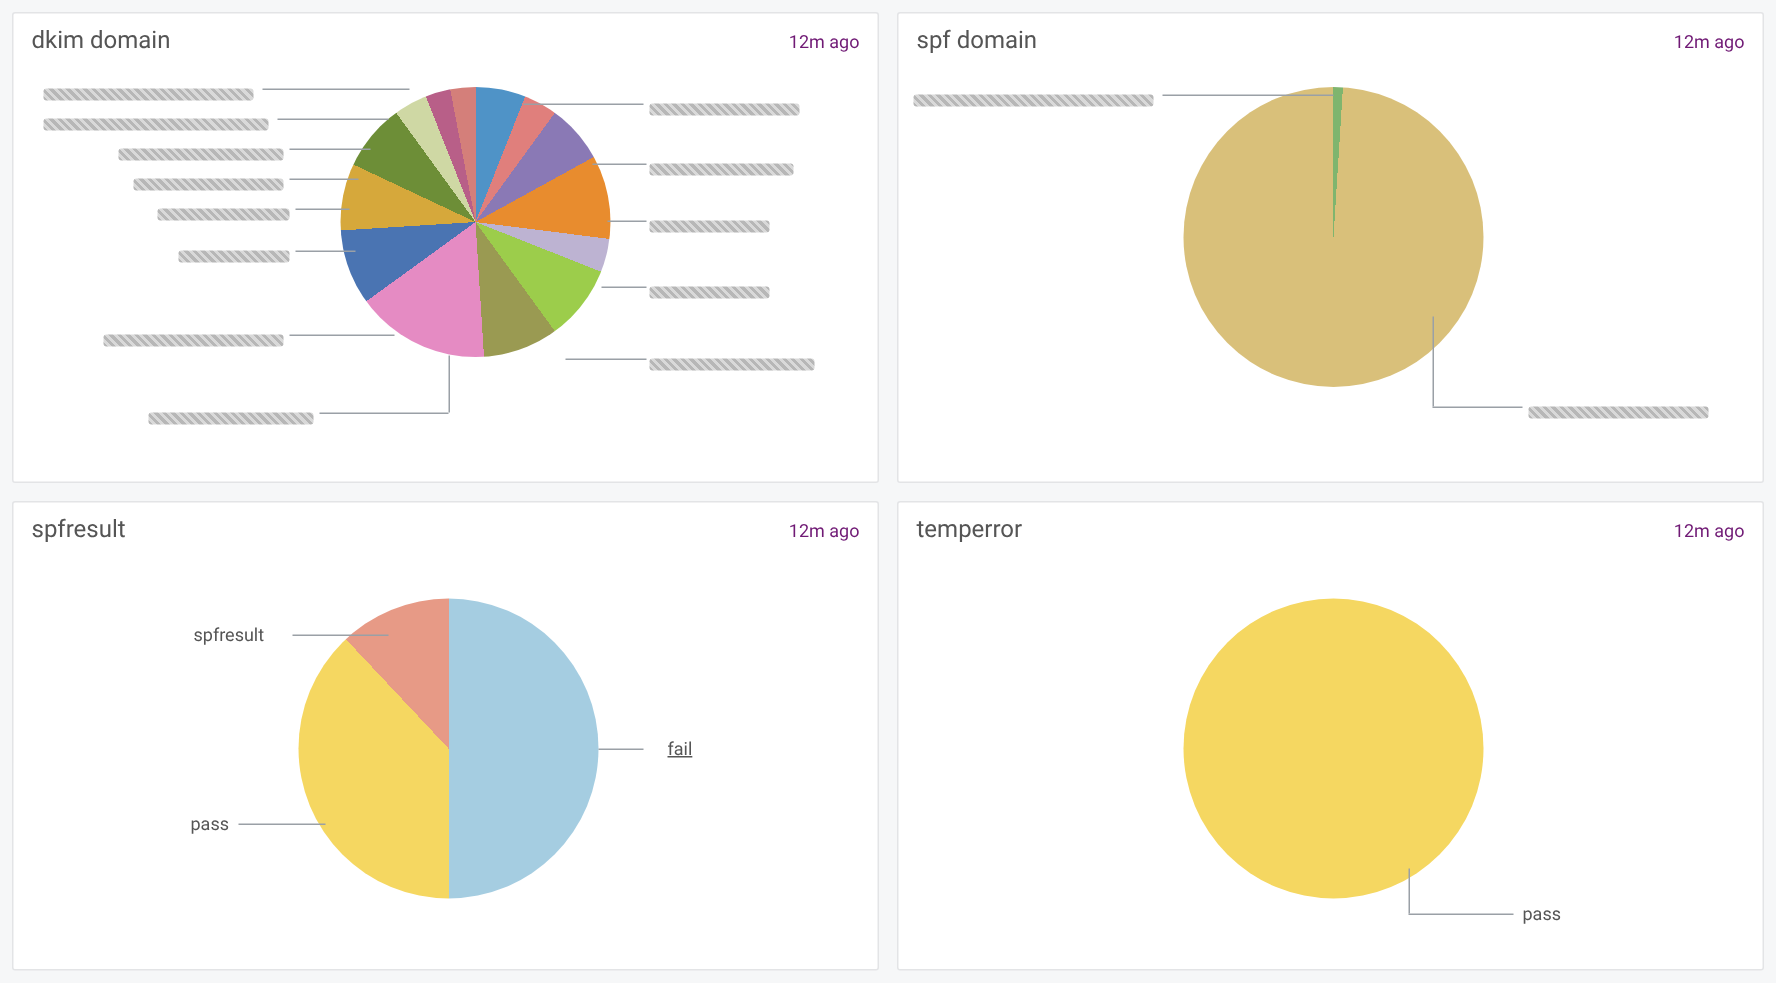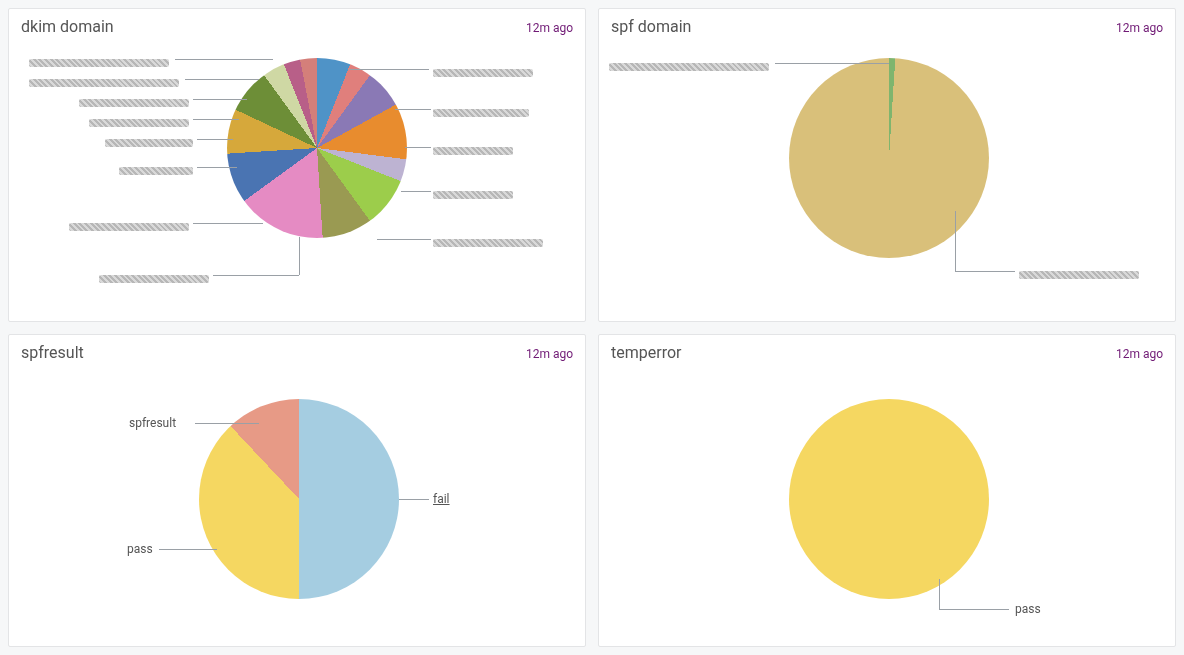--- a/index.html
+++ b/index.html
@@ -102,21 +102,21 @@
   </div>
 
   <div class="panel">
     <div class="panel-title">spfresult</div>
     <div class="panel-ts">12m ago</div>
     <div class="chart-body">
       <div class="pie" style="left:190px;top:30px;width:200px;height:200px;
            background:conic-gradient(#a5cde1 0% 50%, #f5d761 50% 88%, #e79a86 88% 100%);"></div>
 
       <div class="lead" style="left:390px;top:130px;width:30px;"></div>
-      <div class="lbl" style="left:424px;top:123px;text-decoration:underline;">fail</div>
+      <div class="lbl" style="left:436px;top:123px;text-decoration:underline;">fail</div>
 
       <div class="lead" style="left:150px;top:180px;width:58px;"></div>
       <div class="lbl" style="left:118px;top:173px;">pass</div>
 
       <div class="lead" style="left:186px;top:54px;width:64px;"></div>
       <div class="lbl" style="left:120px;top:47px;">spfresult</div>
     </div>
   </div>
 
   <div class="panel">

